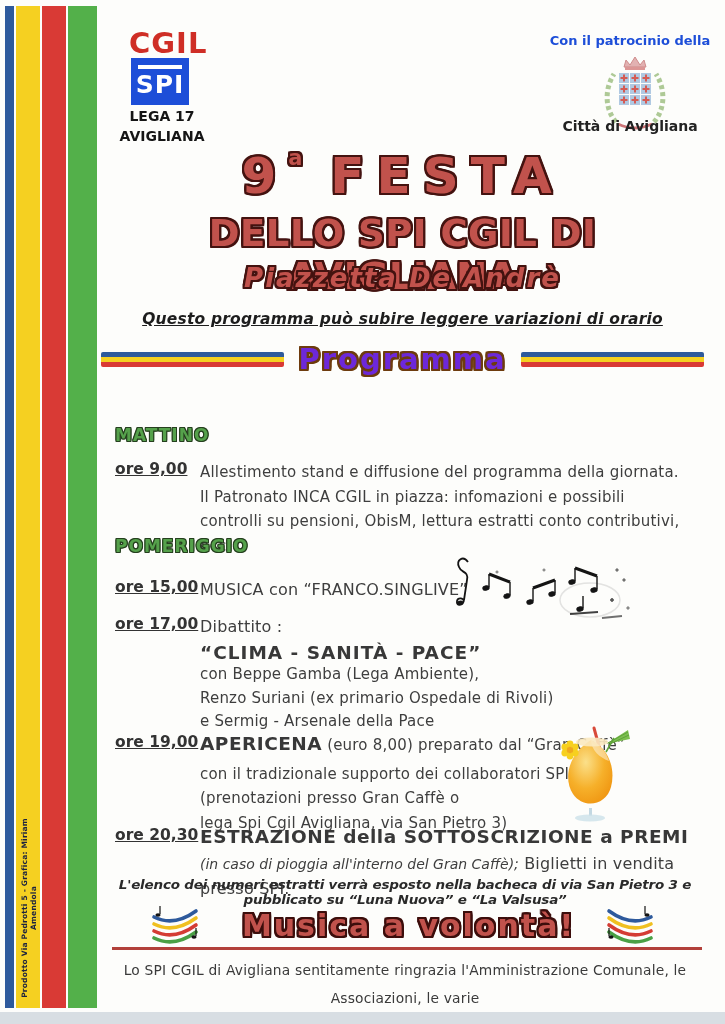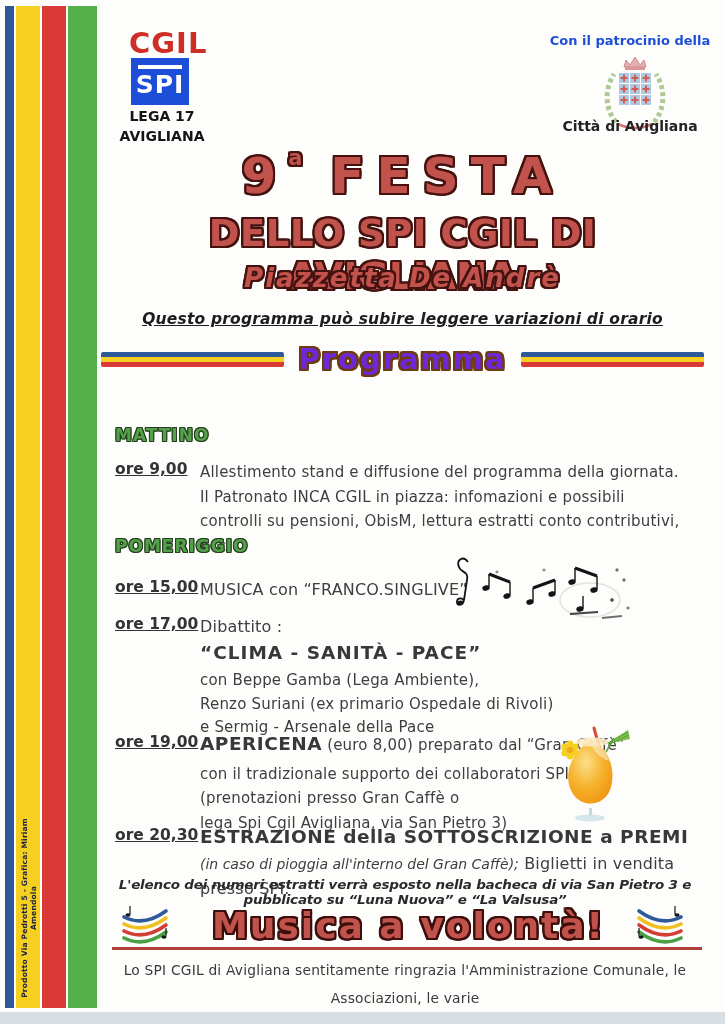--- a/index.html
+++ b/index.html
@@ -64,21 +64,21 @@
   .row{left:115px;right:25px;display:flex;}
   .time{flex:0 0 85px;font-size:15.5px;font-weight:600;color:#333;text-decoration:underline;}
   .body-txt{font-size:15px;line-height:24.5px;color:#3e3e3e;letter-spacing:.2px;}
   .big{font-size:18.5px;font-weight:600;letter-spacing:.5px;color:#383838;}
   .ind{left:200px;}
   .it{font-style:italic;font-size:14px;}
 
   .lottery{left:105px;width:600px;text-align:center;top:877px;font-size:13px;font-style:italic;
            font-weight:600;color:#2a2a2a;letter-spacing:-.2px;transform:scaleX(1.04);}
   .musica-row{top:903px;left:95px;width:615px;display:flex;align-items:center;justify-content:center;gap:28px;}
-  .musica-label{font-size:36px;font-weight:800;color:#c1524c;letter-spacing:2px;padding-left:12px;--oc:#3c0e0c;}
+  .musica-label{font-size:30px;font-weight:800;color:#c1524c;letter-spacing:2px;padding-left:12px;--oc:#3c0e0c;}
   .redline{left:112px;width:590px;top:947px;height:3px;background:#b2403a;}
   .footer{left:100px;width:610px;top:956px;text-align:center;font-size:13.8px;line-height:28px;
           color:#3a3a3a;letter-spacing:.2px;font-weight:500;}
   .scan-edge{left:0;right:0;bottom:0;height:12px;background:#d8dee3;}
 
   .notes-black{left:452px;top:552px;width:182px;height:75px;}
   .cocktail{left:548px;top:724px;width:86px;height:102px;}
   .swoosh{width:54px;height:44px;}
   .swoosh.mir{transform:scaleX(-1);}
 </style>
@@ -203,21 +203,21 @@
         <circle cx="176" cy="56" r="1.2" opacity=".5"></circle>
     </g>
   </svg>
 
   <div class="abs row" style="top:615px;">
     <div class="time">ore 17,00</div>
     <div class="body-txt" style="font-size:16px;">Dibattito :</div>
   </div>
   <div class="abs ind" style="top:642px;">
     <div class="big" style="letter-spacing:1px;">“CLIMA - SANITÀ - PACE”</div>
-    <div class="body-txt" style="line-height:23.5px;margin-top:6px;">
+    <div class="body-txt" style="line-height:23.5px;margin-top:0;">
       <div>con Beppe Gamba (Lega Ambiente),</div>
       <div>Renzo Suriani (ex primario Ospedale di Rivoli)</div>
       <div>e Sermig - Arsenale della Pace</div>
     </div>
   </div>
 
   <div class="abs row" style="top:733px;">
     <div class="time">ore 19,00</div>
     <div>
       <div><span class="big">APERICENA</span><span class="body-txt"> (euro 8,00) preparato dal “Gran Caffè”</span></div>

